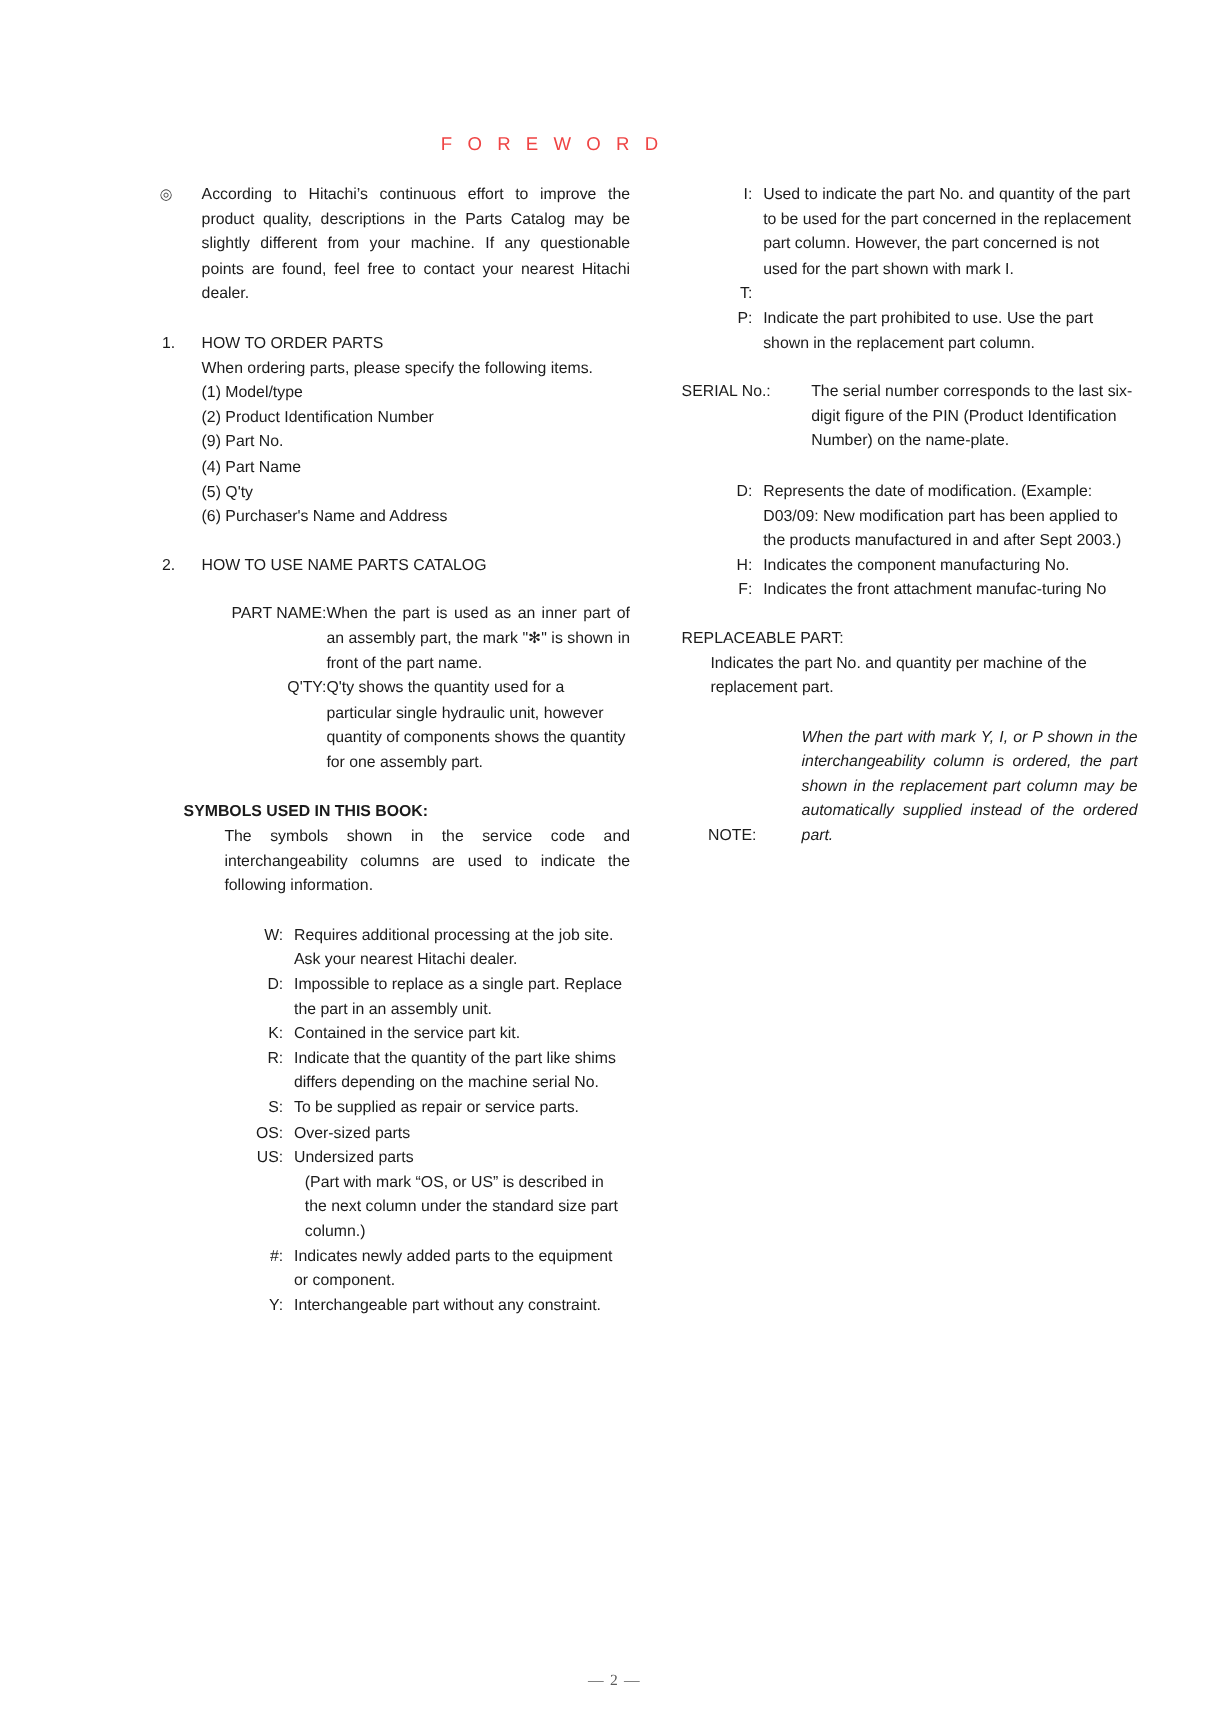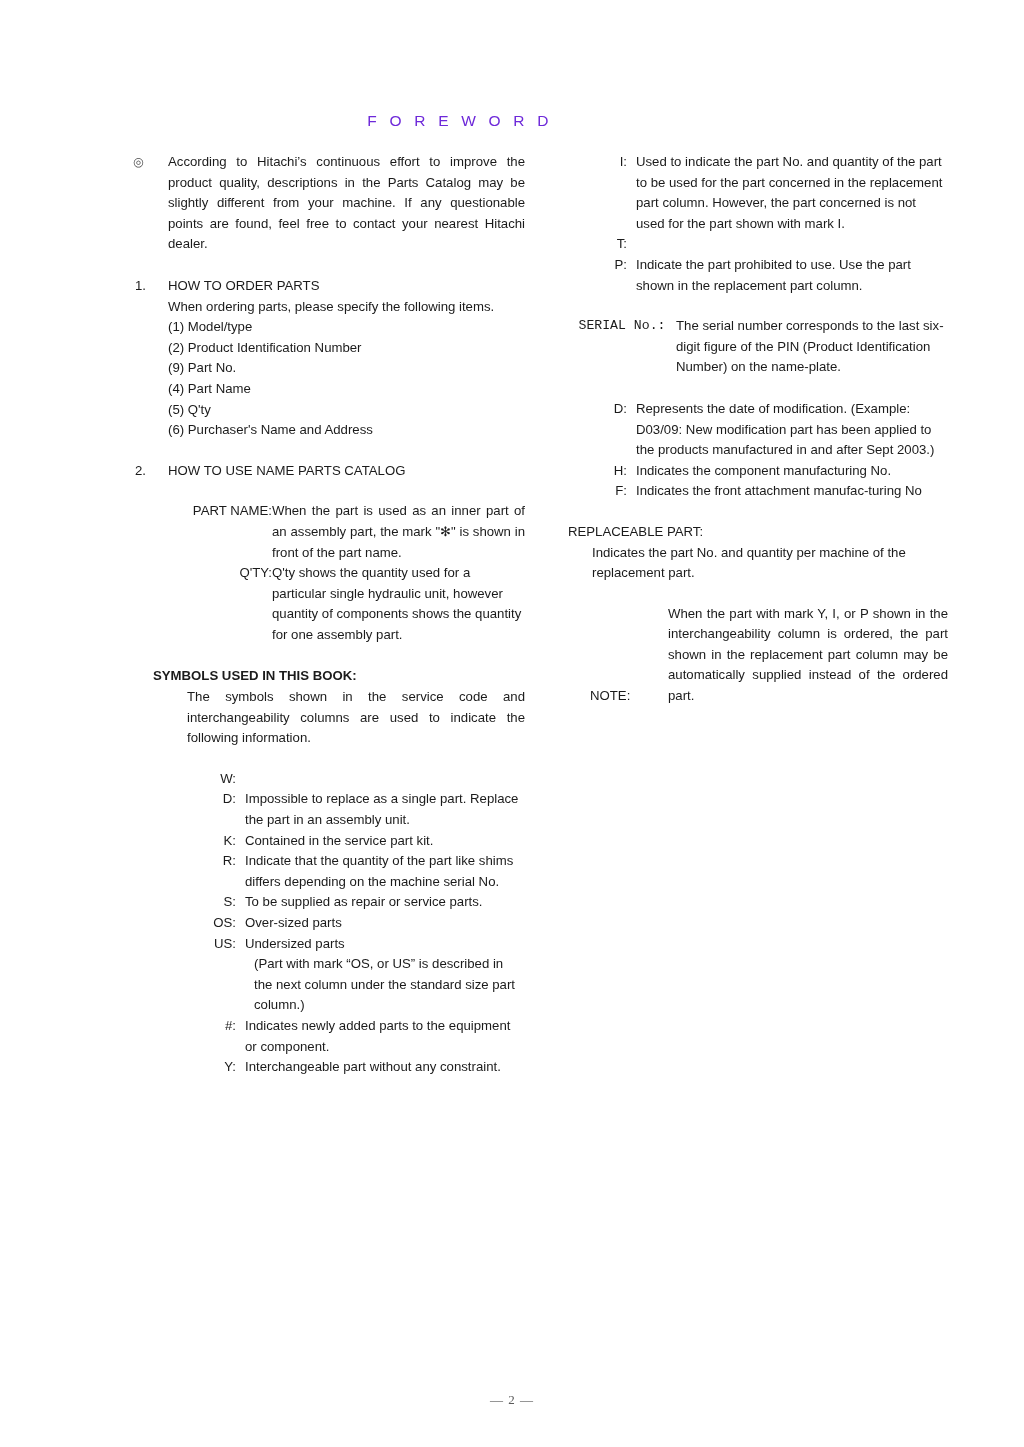--- a/index.html
+++ b/index.html
@@ -26,21 +26,21 @@
 
   
   .doc-title {
     position: absolute;
     left: 0;
     top: 112px;
     width: 920px;
     text-align: center;
     font-size: 15.5px;
     letter-spacing: 4.2px;
-    color: #6d28d9;
+    color: #ef4444;
   }
 
   
   .col {
     position: absolute;
     top: 152px;
     font-size: 13.2px;
     line-height: 20.6px;
   }
   .col-left  { left: 133px; width: 392px; }
@@ -100,21 +100,21 @@
   .sym-list { margin-left: 68px; }
   .sym-list .def-tag  { width: 44px; }
   .sym-list .def-cont { margin-left: 53px; }
 
   
   .mark-list { margin-left: 30px; }
   .mark-list .def-tag  { width: 38px; }
 
   
   .serial-row { display: flex; align-items: flex-start; }
-  .serial-tag { flex: 0 0 auto; width: 108px; text-align: center; font-family: Liberation Mono, monospace; }
+  .serial-tag { flex: 0 0 auto; width: 108px; text-align: left; }
   .serial-text { flex: 1 1 auto; }
 
   
   .pn-block { margin-left: 31px; }
   .pn-row { display: flex; align-items: flex-start; }
   .pn-tag { flex: 0 0 auto; width: 108px; text-align: right; }
   .pn-text { flex: 1 1 auto; text-align: justify; text-justify: inter-word; }
 
   
   .sym-head { margin-left: 20px; font-weight: bold; }
@@ -129,20 +129,21 @@
   .rp-body { margin-left: 24px; }
 
   
   .note-block { margin-left: 22px; }
   .note-row { display: flex; align-items: flex-end; }
   .note-tag { flex: 0 0 auto; width: 78px; text-align: left; }
   .note-text {
     flex: 1 1 auto;
     text-align: justify;
     text-justify: inter-word;
+    font-style: italic;
   }
   .last-line { text-align: left; }
 
   
   .ast-mark { font-size: 13px; }
 
   
   .page-footer {
     position: absolute;
     left: 0;
@@ -210,20 +211,21 @@
 
     <div class="sym-head">SYMBOLS USED IN THIS BOOK:</div>
     <div class="sym-intro">The symbols shown in the service code and interchangeability columns are used to indicate the following information.</div>
 
     <div class="spacer-m"></div>
 
     <div class="sym-list def">
 
       <div class="def-row">
         <div class="def-tag">W:</div>
+        <div class="def-text">Requires additional processing at the job site. Ask your nearest Hitachi dealer.</div>
       </div>
 
       <div class="def-row">
         <div class="def-tag">D:</div>
         <div class="def-text">Impossible to replace as a single part. Replace the part in an assembly unit.</div>
       </div>
 
       <div class="def-row">
         <div class="def-tag">K:</div>
         <div class="def-text">Contained in the service part kit.</div>

